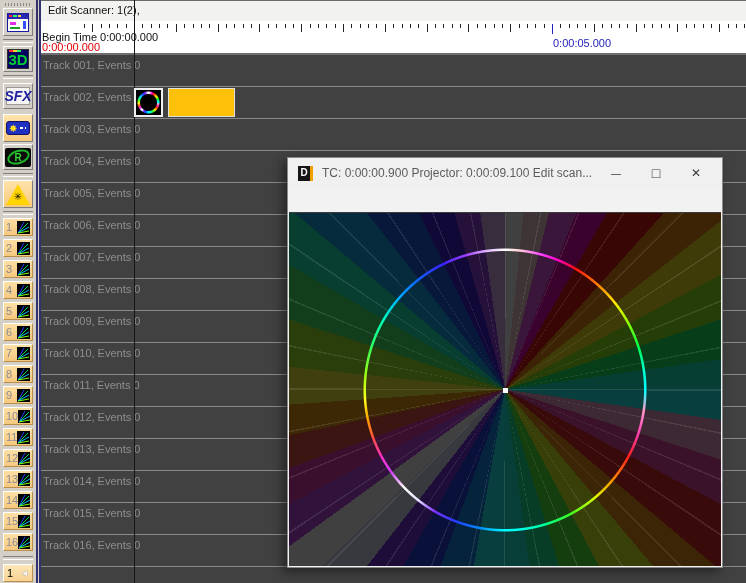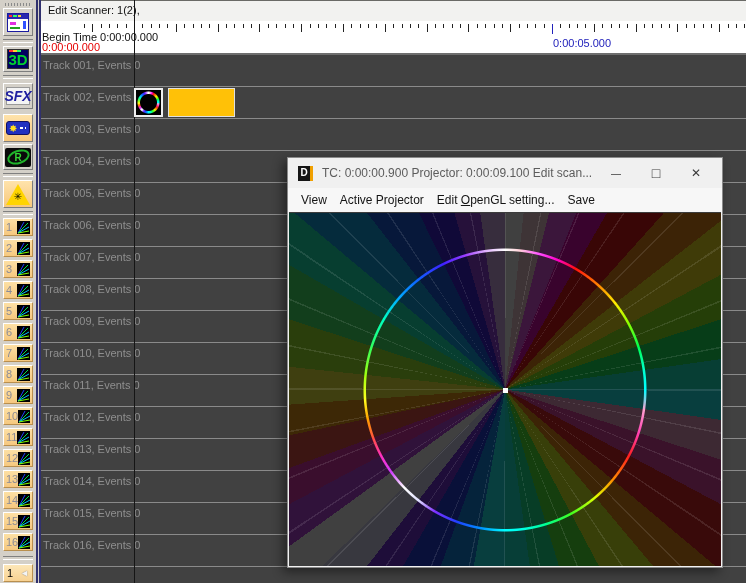--- a/index.html
+++ b/index.html
@@ -472,26 +472,20 @@
         <span class="dchar">D</span>
           <span class="dbar"></span>
       </span>
       <span class="ptitle">TC: 0:00:00.900  Projector: 0:00:09.100  Edit scan...</span>
       <span class="winbtns">
         <span class="winbtn" style="font-size:10px;">—</span>
         <span class="winbtn" style="font-size:14px;">□</span>
         <span class="winbtn">✕</span>
       </span>
     </div>
-    <div class="menubar">
-      <span class="menu-item">View</span>
-      <span class="menu-item">Active Projector</span>
-      <span class="menu-item"><span>Edit </span><span class="u">O</span><span>penGL setting...</span></span>
-      <span class="menu-item">Save</span>
-    </div>
     <div class="canvas">
       <div class="wedges" id="wedges" style="background: conic-gradient(rgb(255, 255, 255) 0deg, rgb(255, 255, 255) 6deg, rgb(255, 208, 216) 6deg, rgb(255, 208, 216) 14deg, rgb(255, 80, 255) 14deg, rgb(255, 80, 255) 22deg, rgb(255, 0, 200) 22deg, rgb(255, 0, 200) 30deg, rgb(255, 16, 16) 30deg, rgb(255, 16, 16) 42deg, rgb(255, 136, 0) 42deg, rgb(255, 136, 0) 52deg, rgb(255, 238, 0) 52deg, rgb(255, 238, 0) 62deg, rgb(136, 255, 0) 62deg, rgb(136, 255, 0) 72deg, rgb(0, 255, 80) 72deg, rgb(0, 255, 80) 82deg, rgb(0, 255, 208) 82deg, rgb(0, 255, 208) 90deg, rgb(0, 255, 255) 90deg, rgb(0, 255, 255) 98deg, rgb(255, 160, 208) 98deg, rgb(255, 160, 208) 108deg, rgb(255, 64, 176) 108deg, rgb(255, 64, 176) 118deg, rgb(255, 32, 32) 118deg, rgb(255, 32, 32) 130deg, rgb(255, 144, 0) 130deg, rgb(255, 144, 0) 140deg, rgb(224, 255, 0) 140deg, rgb(224, 255, 0) 152deg, rgb(64, 255, 32) 152deg, rgb(64, 255, 32) 163deg, rgb(0, 255, 144) 163deg, rgb(0, 255, 144) 172deg, rgb(0, 255, 224) 172deg, rgb(0, 255, 224) 180deg, rgb(0, 255, 255) 180deg, rgb(0, 255, 255) 190deg, rgb(0, 144, 255) 190deg, rgb(0, 144, 255) 200deg, rgb(32, 64, 255) 200deg, rgb(32, 64, 255) 210deg, rgb(128, 48, 255) 210deg, rgb(128, 48, 255) 218deg, rgb(224, 224, 255) 218deg, rgb(224, 224, 255) 226deg, rgb(255, 255, 255) 226deg, rgb(255, 255, 255) 234deg, rgb(208, 64, 255) 234deg, rgb(208, 64, 255) 242deg, rgb(255, 48, 192) 242deg, rgb(255, 48, 192) 250deg, rgb(255, 80, 64) 250deg, rgb(255, 80, 64) 258deg, rgb(255, 160, 0) 258deg, rgb(255, 160, 0) 266deg, rgb(255, 255, 32) 266deg, rgb(255, 255, 32) 276deg, rgb(160, 255, 16) 276deg, rgb(160, 255, 16) 288deg, rgb(48, 255, 96) 288deg, rgb(48, 255, 96) 300deg, rgb(0, 255, 192) 300deg, rgb(0, 255, 192) 310deg, rgb(0, 176, 255) 310deg, rgb(0, 176, 255) 322deg, rgb(16, 96, 255) 322deg, rgb(16, 96, 255) 334deg, rgb(64, 32, 255) 334deg, rgb(64, 32, 255) 344deg, rgb(160, 64, 255) 344deg, rgb(160, 64, 255) 352deg, rgb(224, 176, 255) 352deg, rgb(224, 176, 255) 360deg);"></div>
       <div class="spokes"></div>
       <div class="ring ring-mask ring-grad" style="background: conic-gradient(rgb(255, 255, 255) 0deg, rgb(255, 208, 216) 6deg, rgb(255, 80, 255) 14deg, rgb(255, 0, 200) 22deg, rgb(255, 16, 16) 30deg, rgb(255, 136, 0) 42deg, rgb(255, 238, 0) 52deg, rgb(136, 255, 0) 62deg, rgb(0, 255, 80) 72deg, rgb(0, 255, 208) 82deg, rgb(0, 255, 255) 90deg, rgb(255, 160, 208) 98deg, rgb(255, 64, 176) 108deg, rgb(255, 32, 32) 118deg, rgb(255, 144, 0) 130deg, rgb(224, 255, 0) 140deg, rgb(64, 255, 32) 152deg, rgb(0, 255, 144) 163deg, rgb(0, 255, 224) 172deg, rgb(0, 255, 255) 180deg, rgb(0, 144, 255) 190deg, rgb(32, 64, 255) 200deg, rgb(128, 48, 255) 210deg, rgb(224, 224, 255) 218deg, rgb(255, 255, 255) 226deg, rgb(208, 64, 255) 234deg, rgb(255, 48, 192) 242deg, rgb(255, 80, 64) 250deg, rgb(255, 160, 0) 258deg, rgb(255, 255, 32) 266deg, rgb(160, 255, 16) 276deg, rgb(48, 255, 96) 288deg, rgb(0, 255, 192) 300deg, rgb(0, 176, 255) 310deg, rgb(16, 96, 255) 322deg, rgb(64, 32, 255) 334deg, rgb(160, 64, 255) 344deg, rgb(224, 176, 255) 352deg, rgb(255, 255, 255) 360deg);"></div>
       <div class="cdot"></div>
     </div>
   </div>
 
 </div>
 

